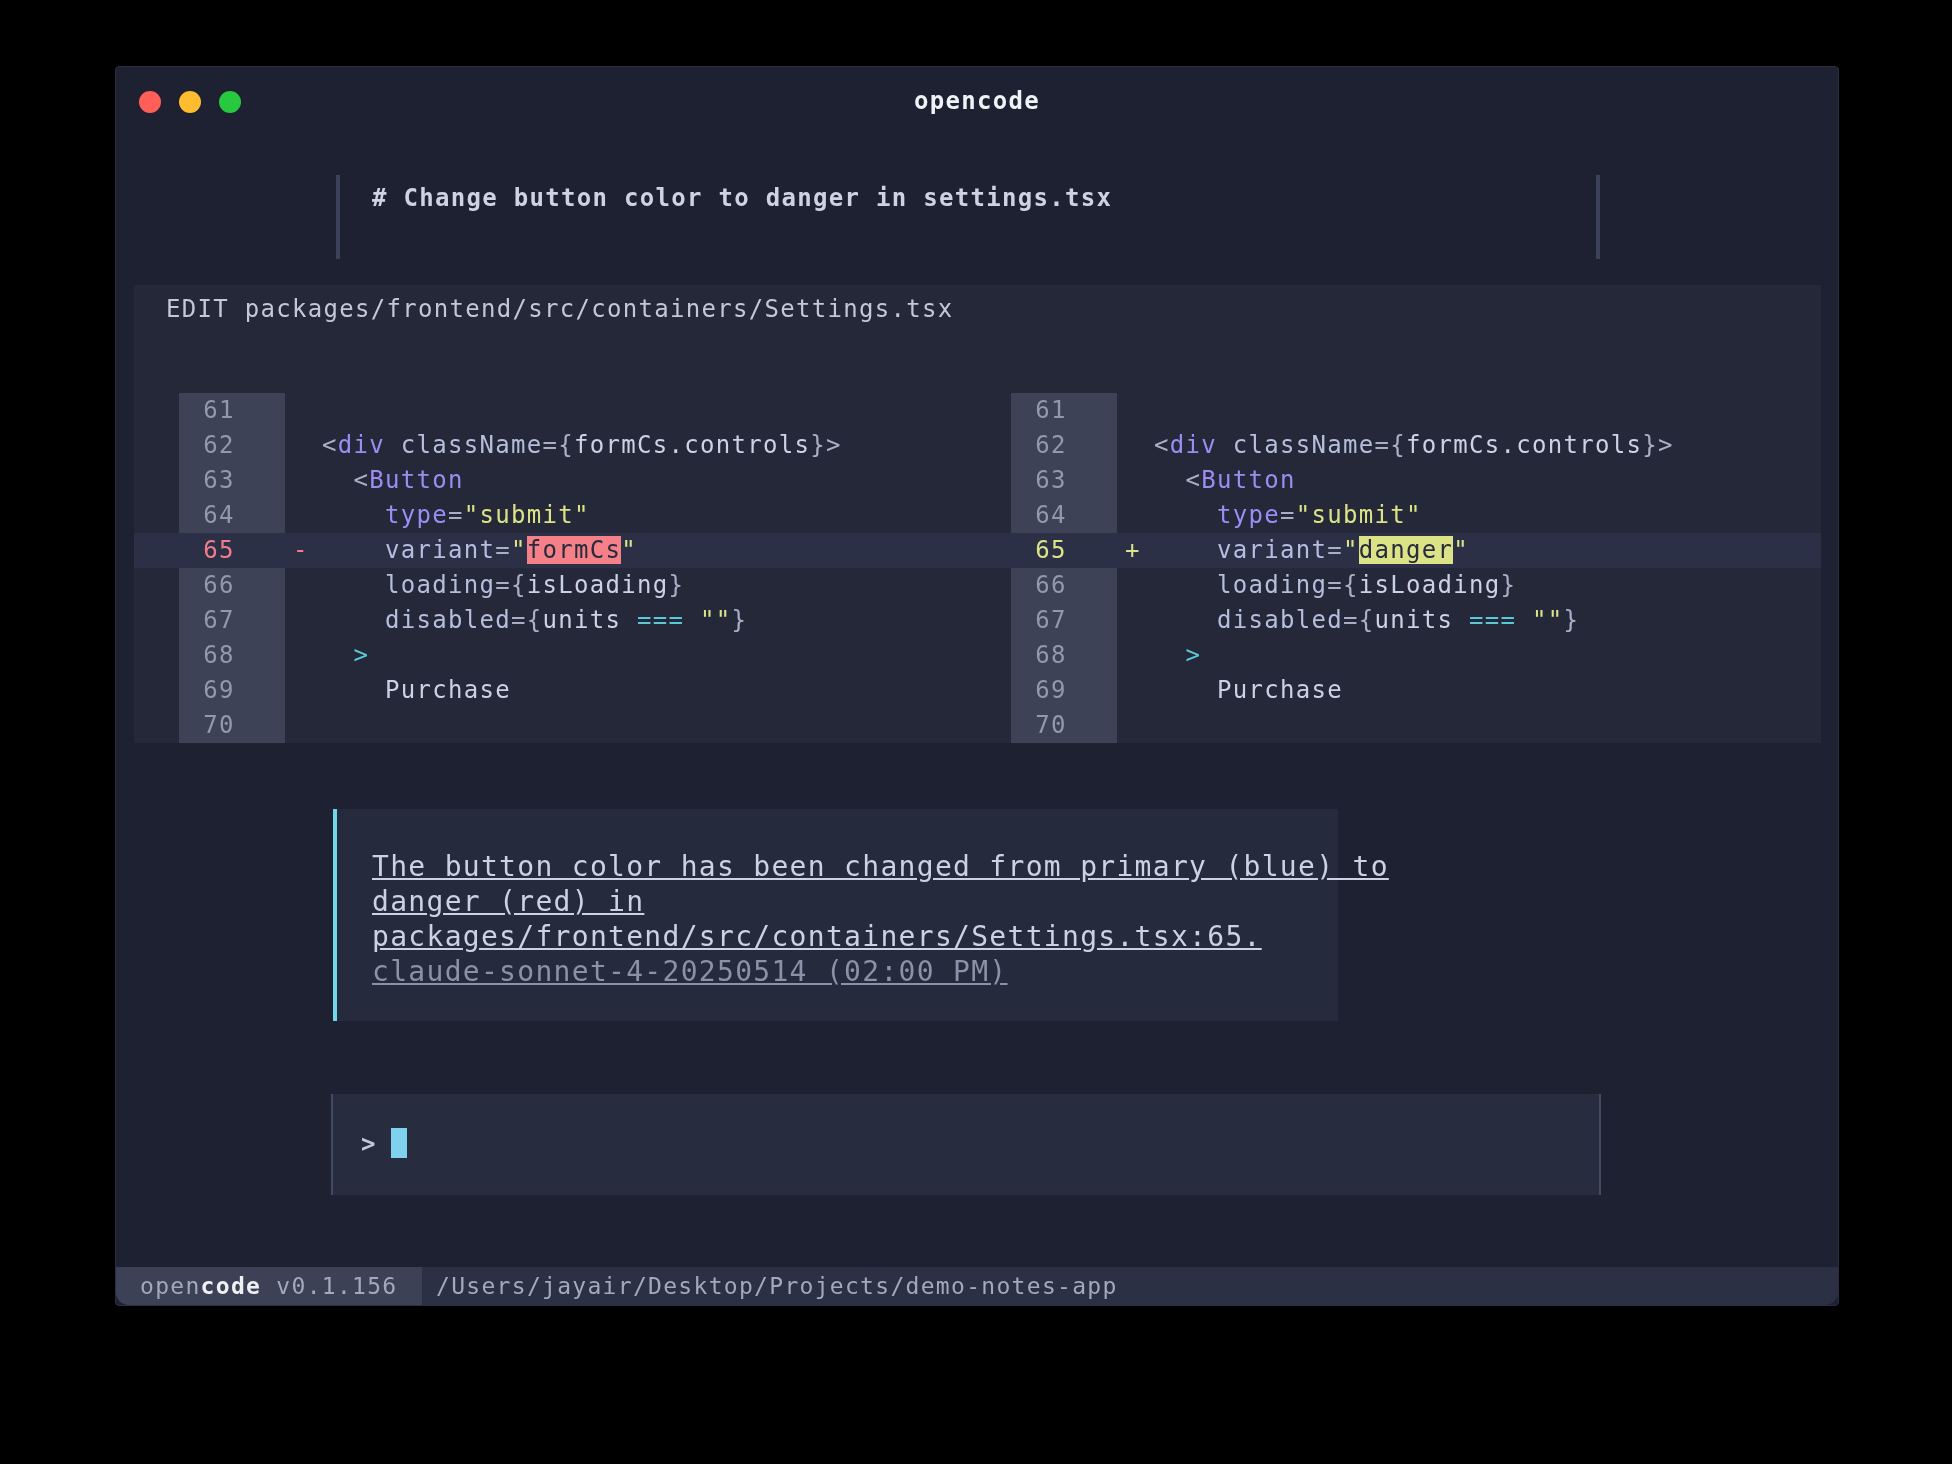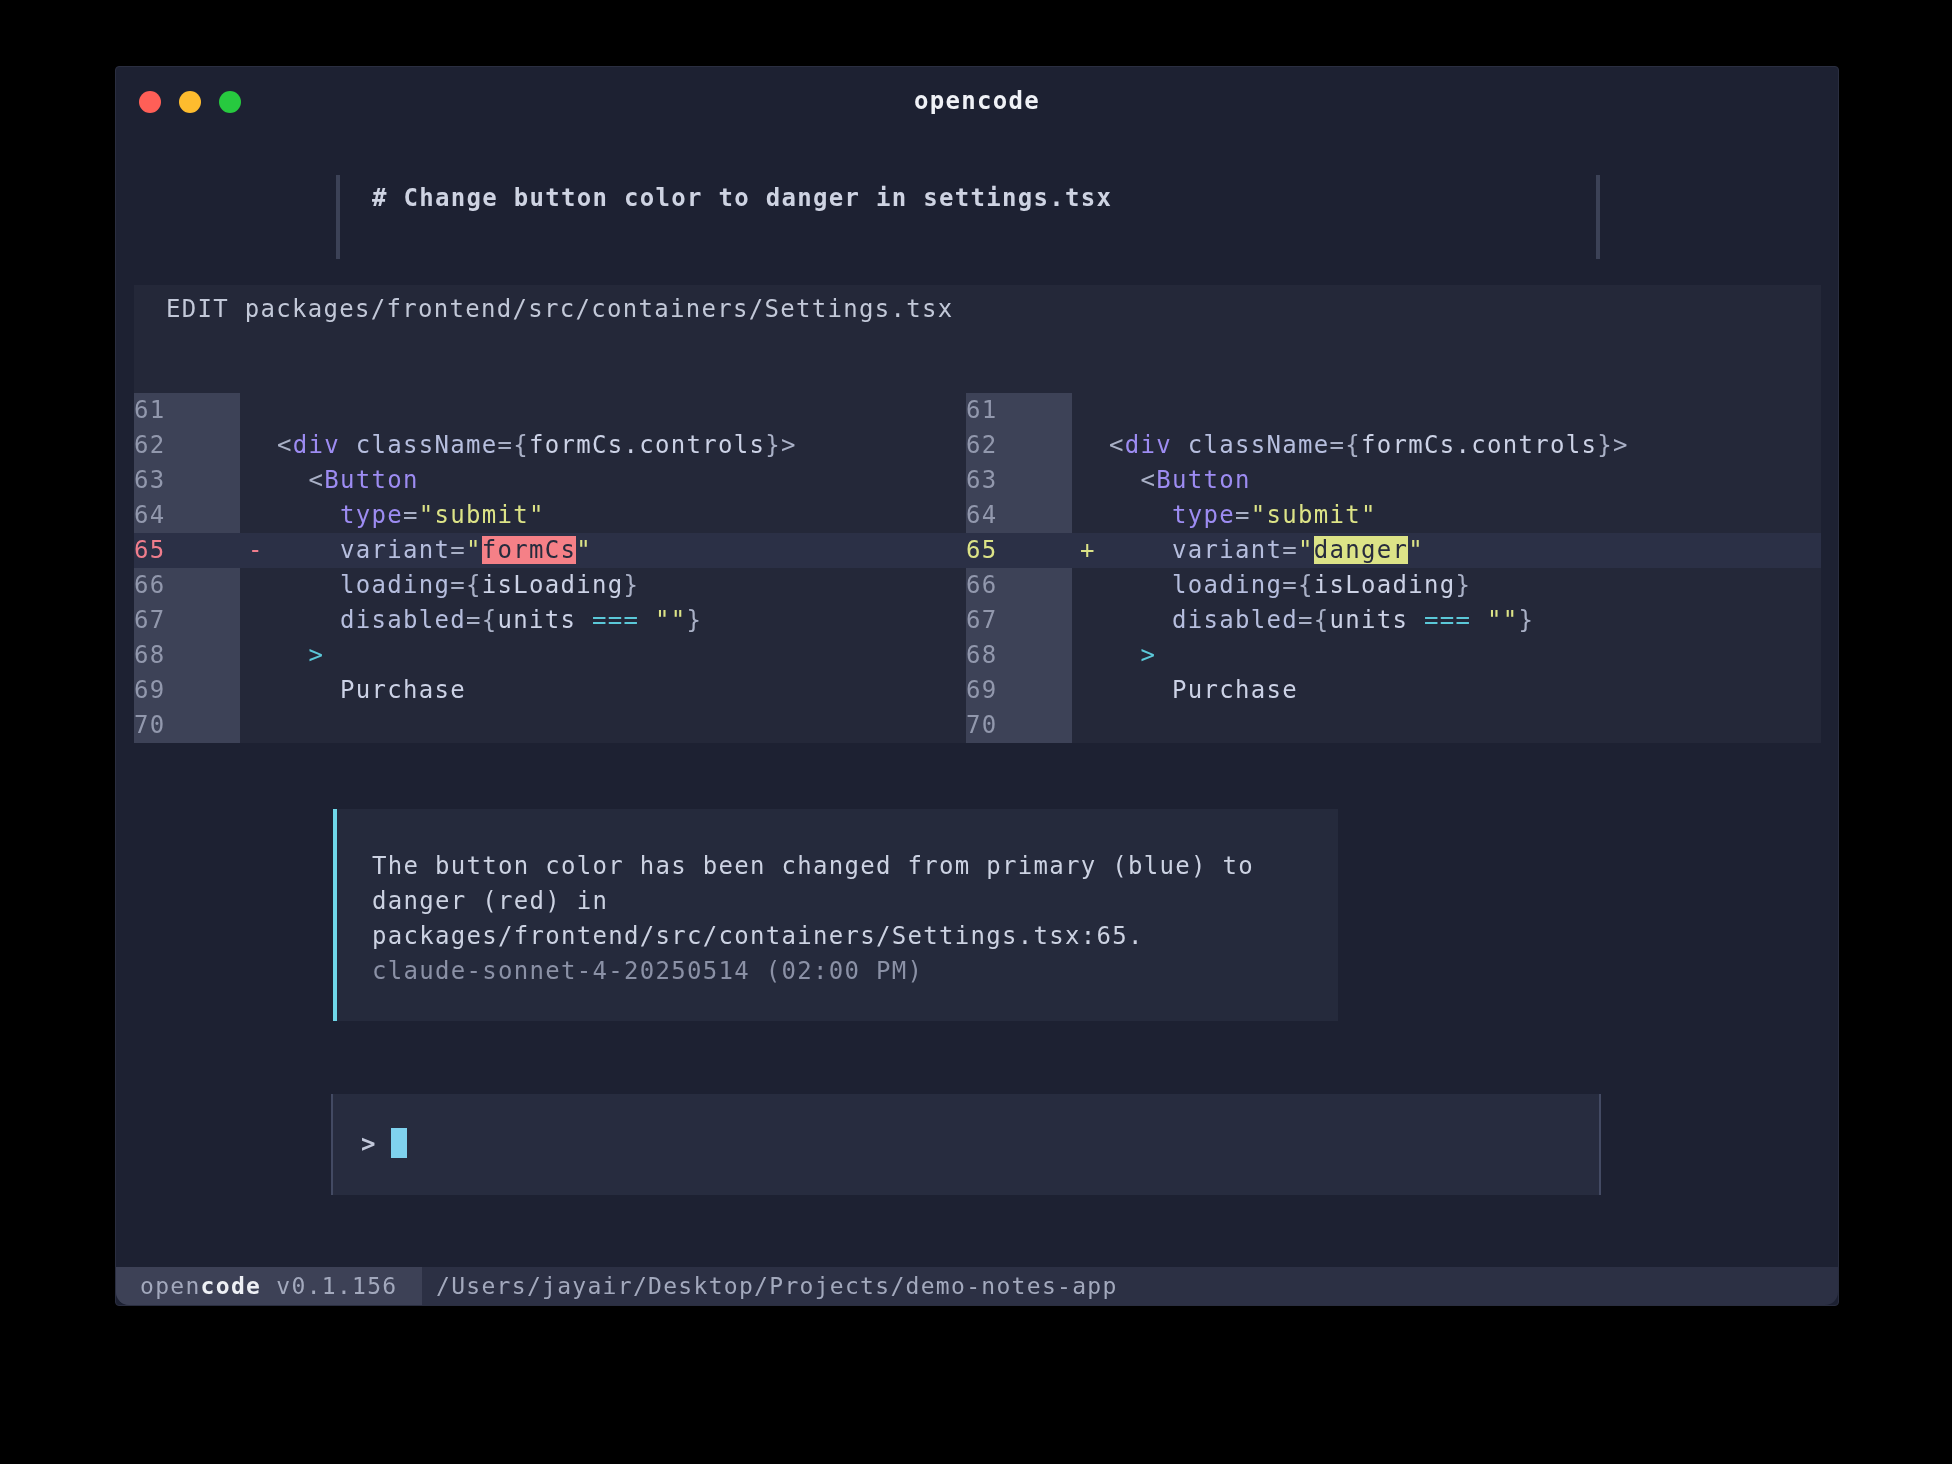--- a/index.html
+++ b/index.html
@@ -35,39 +35,39 @@
                background:#242839; }
   .edit-label{ position:absolute; left:32px; top:7px; height:35px; line-height:35px;
                font-size:24px; color:#c2c8d8; white-space:pre; }
   .edit-label .act{ color:#c2c8d8; }
   .edit-label .pth{ color:#c2c8d8; }
   .diff{ position:absolute; left:0; top:108px; width:100%; height:350px; display:flex; }
   .pane{ height:350px; overflow:hidden; }
   .pane.left{ width:832px; }
   .pane.right{ width:855px; }
   .drow{ display:flex; height:35px; line-height:35px; font-size:24px; white-space:pre; }
-  .drow .gut{ width:106px; background:#3d4257; color:#9298ad; text-align:left;
-              padding-right:26px; flex:none; }
+  .drow .gut{ width:106px; background:#3d4257; color:#9298ad; text-align:center;
+              padding-right:26px; flex:none;margin-left:45px; }
   .drow .mark{ width:37px; padding-left:8px; flex:none; color:#9298ad; }
   .drow .code{ flex:1; }
   .drow.removed{ background:#2b3046; }
   .drow.added{ background:#2b3046; }
   .drow.removed .gut{ background:transparent; color:#f07d8c; }
   .drow.added .gut{ background:transparent; color:#dce387; }
   .drow.removed .mark{ color:#f07d8c; }
   .drow.added .mark{ color:#dce387; }
   .tk-p{ color:#a9b0c6; } .tk-tag{ color:#9d8cf2; } .tk-attr{ color:#b6bede; }
   .tk-id{ color:#ccd2e6; } .tk-str{ color:#dce387; } .tk-op{ color:#5bc8d8; }
   .tk-hlr{ background:#f58087; color:#272b3d; }
   .tk-hla{ background:#dce387; color:#272b3d; }
 
   
   .amsg{ position:absolute; left:217px; top:742px; width:1005px; height:212px;
          background:#252a3c; border-left:4px solid #6fd7e9; padding:40px 20px 0 35px; }
-  .mline{ height:35px; line-height:35px; font-size:24px; color:#ccd2e2; white-space:pre; }
+  .mline{ height:35px; line-height:35px; font-size:28px; color:#ccd2e2; white-space:pre;text-decoration:underline; }
   .mline.dim{ color:#8b91a6; }
 
   
   .input-box{ position:absolute; left:215px; top:1027px; width:1270px; height:101px;
               background:#272c3f; border-left:2px solid #434a63; border-right:2px solid #434a63; }
   .input-line{ position:absolute; left:28px; top:33px; height:35px; line-height:35px;
                font-size:24px; color:#c2c8da; font-weight:bold; }
   .cursor{ display:inline-block; width:16px; height:30px; background:#7fd2ee;
            vertical-align:middle; margin-left:14px; margin-top:-4px; }
 

